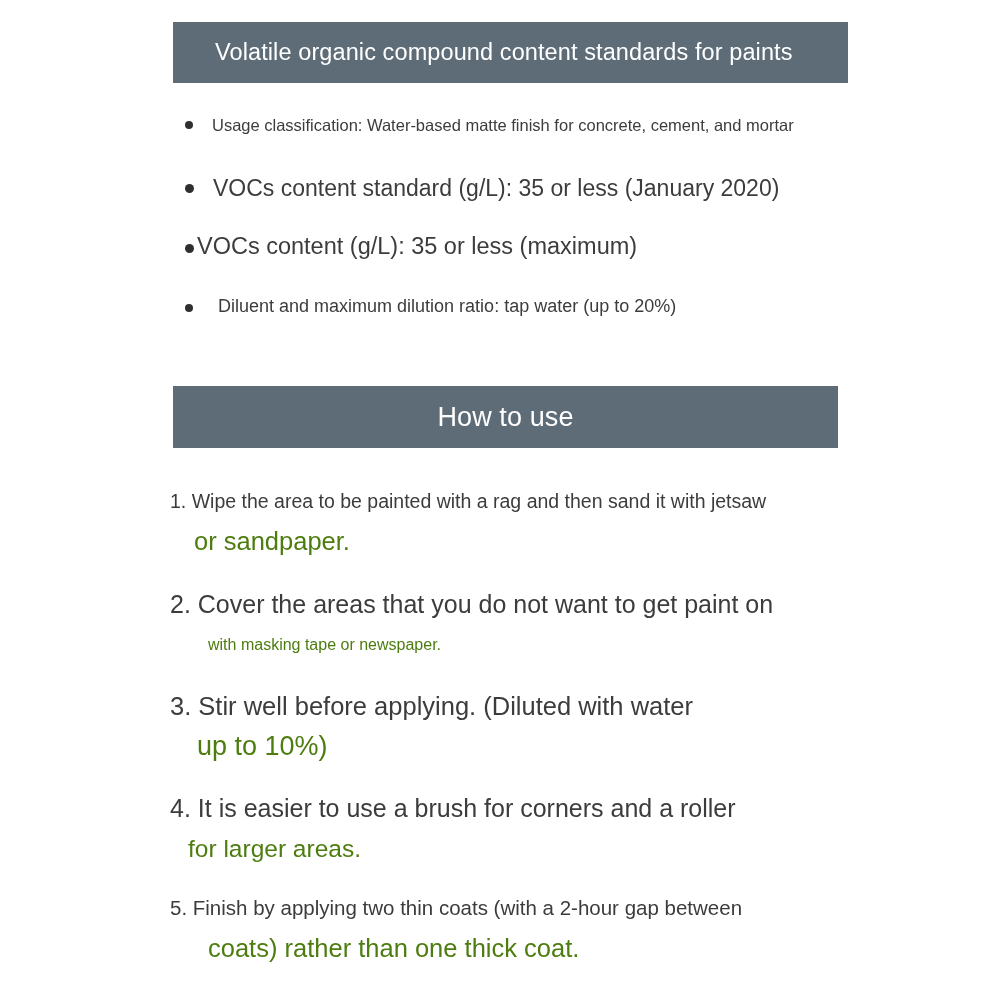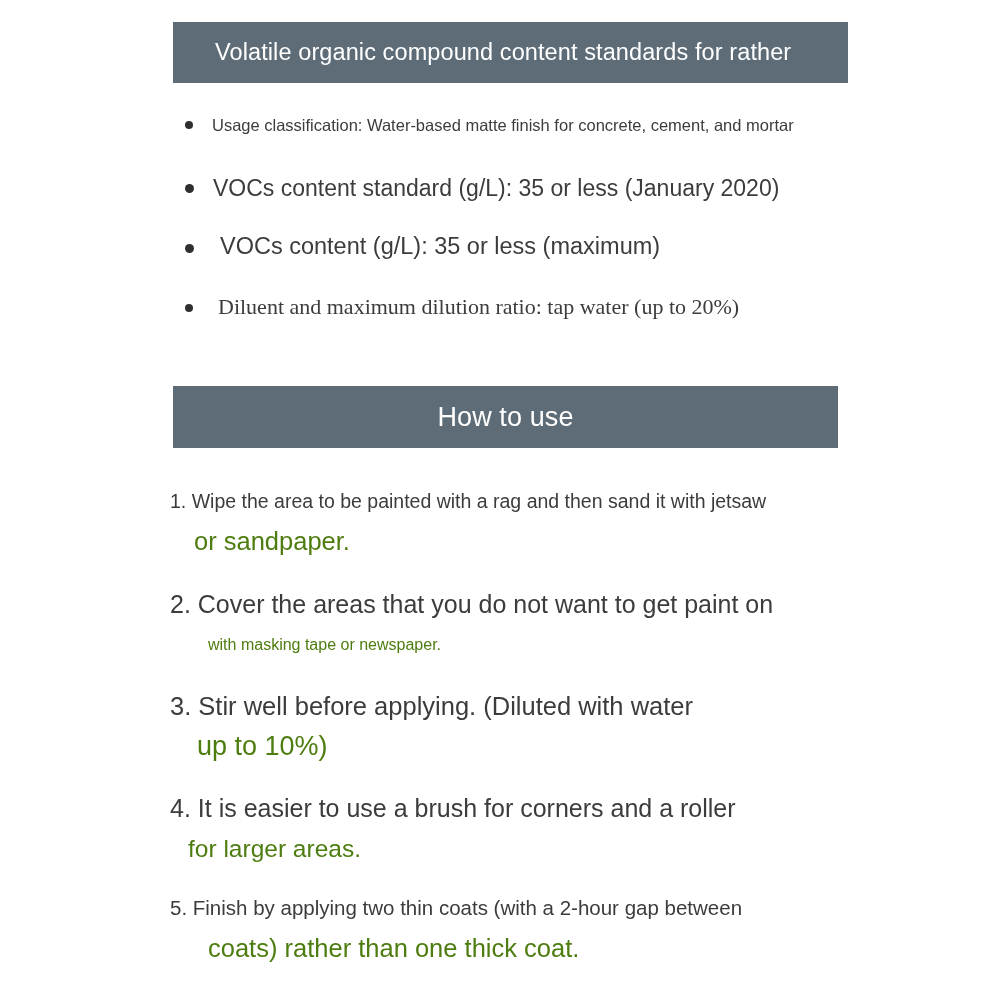--- a/index.html
+++ b/index.html
@@ -83,25 +83,25 @@
   .b1 { height: 58px; }
   .b1 .bullet-dot { width: 8px; height: 8px; top: 13px; }
   .b1 .bullet-text { margin-left: 32px; font-size: 16.5px; line-height: 22px; padding-top: 6px; }
 
   .b2 { height: 59px; }
   .b2 .bullet-dot { width: 9px; height: 9px; top: 18px; }
   .b2 .bullet-text { margin-left: 33px; font-size: 23px; line-height: 28px; padding-top: 8px; }
 
   .b3 { height: 60px; }
   .b3 .bullet-dot { width: 9px; height: 9px; top: 19px; }
-  .b3 .bullet-text { margin-left: 40px; font-size: 23.5px; line-height: 29px; padding-top: 7px; }
+  .b3 .bullet-text { margin-left: 17px; font-size: 23.5px; line-height: 29px; padding-top: 7px; }
 
   .b4 { height: 56px; }
   .b4 .bullet-dot { width: 8px; height: 8px; top: 19px; }
-  .b4 .bullet-text { margin-left: 38px; font-size: 22px; line-height: 27px; padding-top: 8px; font-family: Liberation Serif, serif; }
+  .b4 .bullet-text { margin-left: 38px; font-size: 18px; line-height: 27px; padding-top: 8px; }
 
   
   .steps {
     position: absolute;
     left: 168px;
     top: 482px;
     width: 720px;
   }
   .step {
     position: relative;
@@ -137,21 +137,21 @@
   #step-5 { height: 100px; }
   #step-5 .l1 { font-size: 20.5px; line-height: 27px; padding-top: 6px; margin-left: 2px; }
   #step-5 .l2 { font-size: 25.5px; line-height: 34px; margin-left: 40px; padding-top: 10px; }
 </style>
 </head>
 <body>
 
 <div class="page">
 
   <div class="bar" id="bar-voc">
-    <span class="bar-title">Volatile organic compound content standards for rather</span>
+    <span class="bar-title">Volatile organic compound content standards for paints</span>
   </div>
 
   <div class="bullets">
 
     <div class="bullet-row b1">
       <span class="bullet-dot"></span>
       <span class="bullet-text">Usage classification: Water-based matte finish for concrete, cement, and mortar</span>
     </div>
 
     <div class="bullet-row b2">

